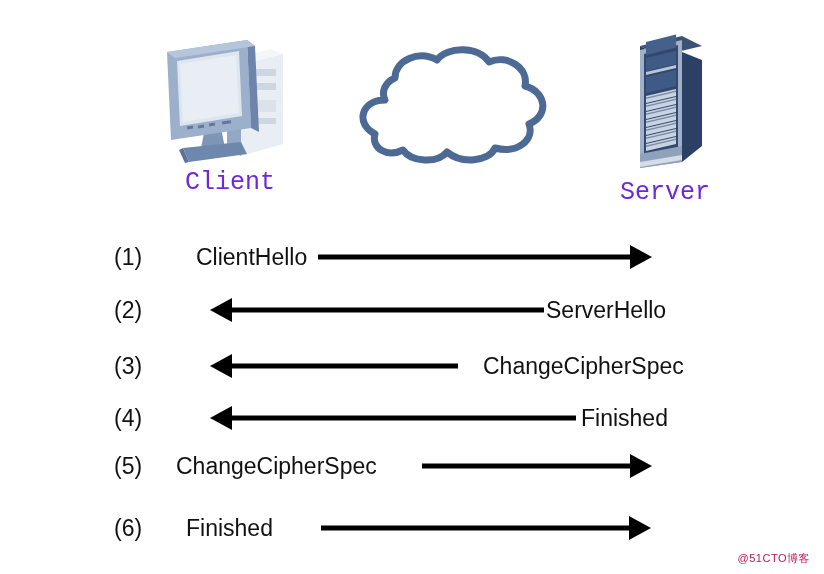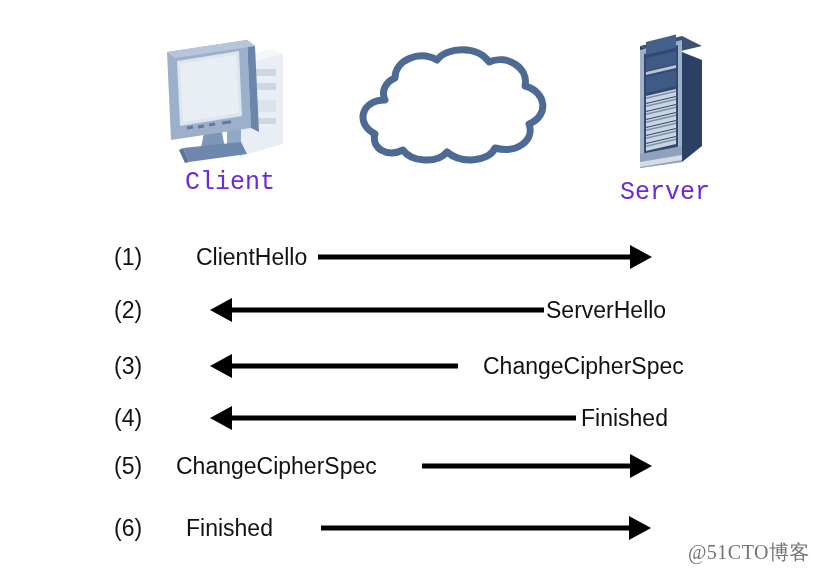--- a/index.html
+++ b/index.html
@@ -127,24 +127,24 @@
   #row-5 .msg-arrow { left: 422px; width: 230px; }
 
   #row-6 .msg-label { left: 186px; }
   #row-6 .msg-arrow { left: 321px; width: 330px; }
 
   
   #watermark {
     position: absolute;
     right: 14px;
     bottom: 8px;
-    font-size: 20px;
+    font-size: 11px;
     letter-spacing: 0.5px;
-    color: #737373;
-    font-family: Liberation Serif, serif;
+    color: #be185d;
+    font-family: Liberation Sans, sans-serif;
     white-space: nowrap;
   }
 </style>
 </head>
 <body>
 
 <div id="canvas">
 
   <div class="node" id="client-node">
     <svg class="node-graphic" width="150" height="130" viewBox="0 0 150 130">

